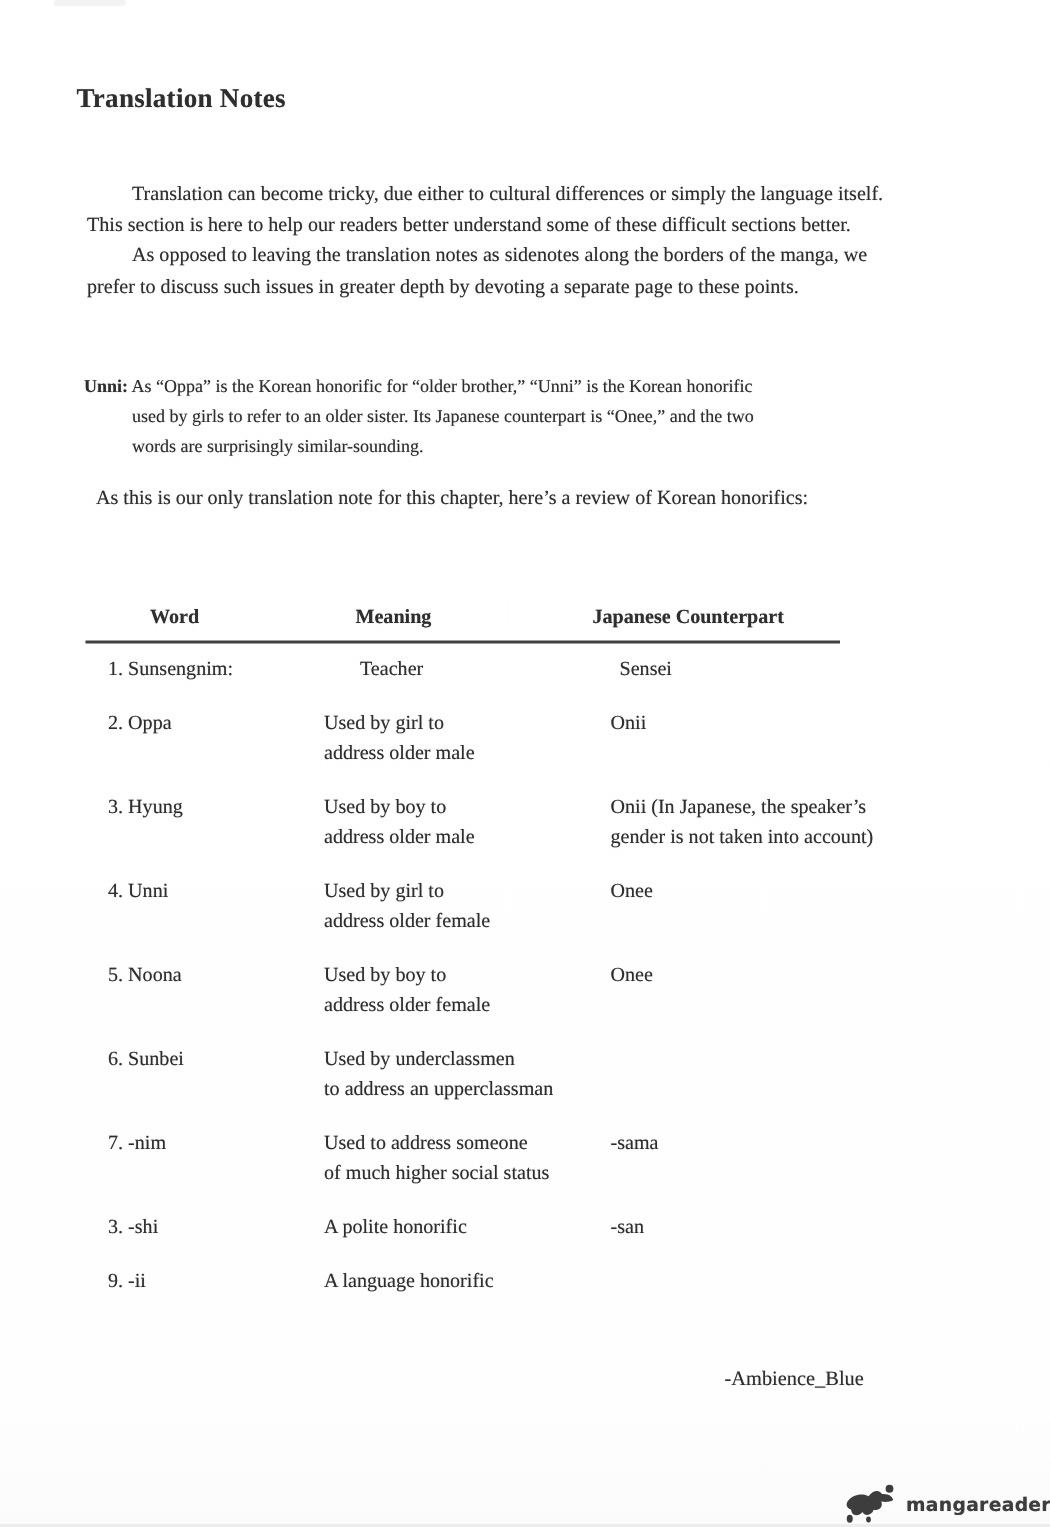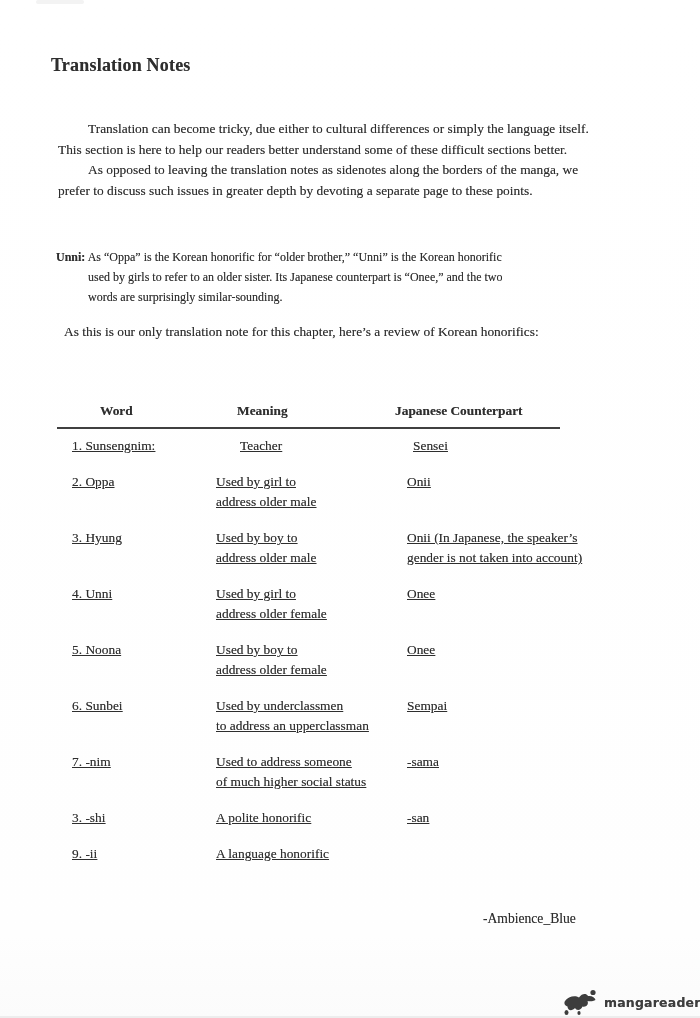--- a/index.html
+++ b/index.html
@@ -53,21 +53,20 @@
     width:503px;height:0;
     border-top:2px solid #3f3f3f;
     margin-top:6px;
   }
   .tbody{ margin-top:7px; }
   .trow{
     display:grid;
     grid-template-columns:144px 191px 260px;
     padding-left:15px;
     margin-bottom:16px;
-    text-decoration:underline;
   }
   .cell{ white-space:pre-line; }
   .trow.first .c2{ padding-left:24px; }
   .trow.first .c3{ padding-left:6px; }
   .sig{
     position:absolute;left:483px;top:911px;
     font-size:13.6px;
   }
   .watermark{
     position:absolute;left:562px;top:988px;
@@ -140,21 +139,20 @@
       <div class="trow">
         <div class="cell c1">5. Noona</div>
         <div class="cell c2">Used by boy to
 address older female</div>
         <div class="cell c3">Onee</div>
       </div>
       <div class="trow">
         <div class="cell c1">6. Sunbei</div>
         <div class="cell c2">Used by underclassmen
 to address an upperclassman</div>
-        <div class="cell c3">Sempai</div>
       </div>
       <div class="trow">
         <div class="cell c1">7. -nim</div>
         <div class="cell c2">Used to address someone
 of much higher social status</div>
         <div class="cell c3">-sama</div>
       </div>
       <div class="trow">
         <div class="cell c1">3. -shi</div>
         <div class="cell c2">A polite honorific</div>

